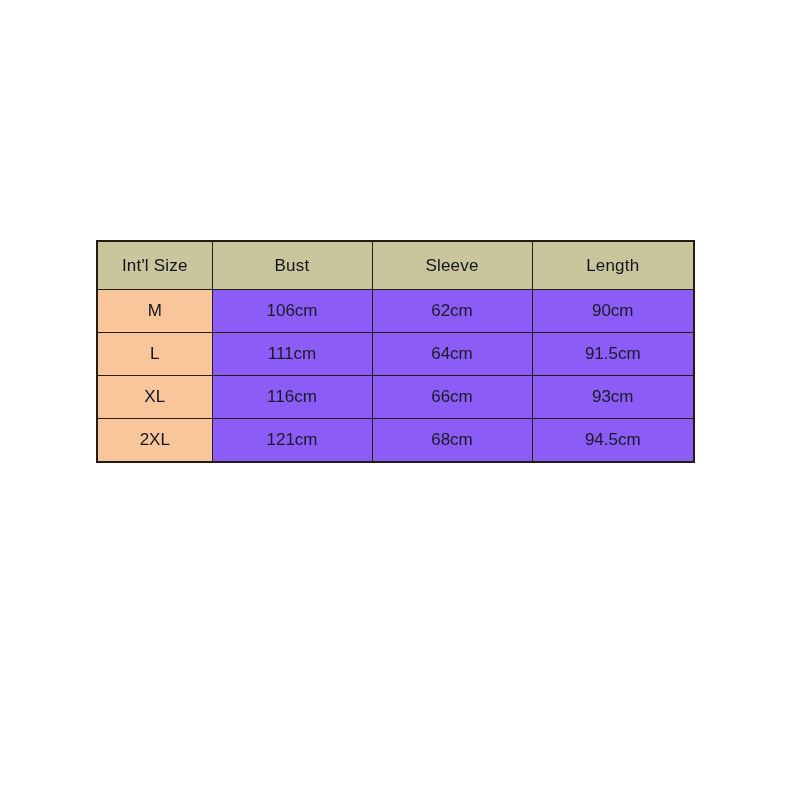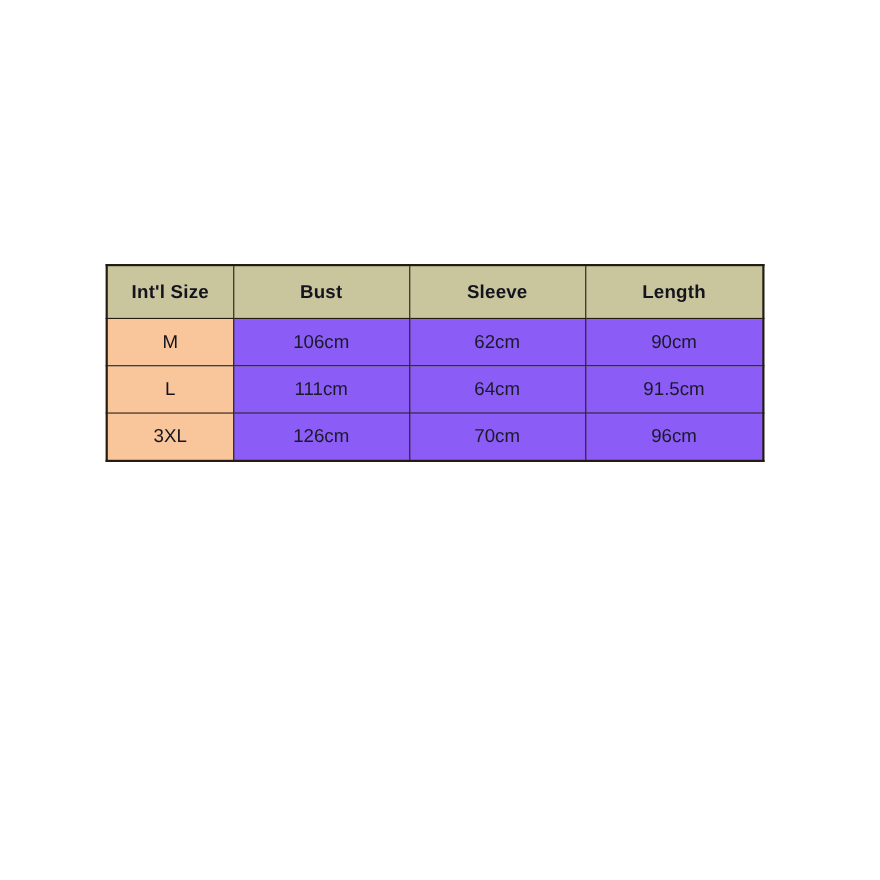--- a/index.html
+++ b/index.html
@@ -46,21 +46,21 @@
     vertical-align: middle;
     padding: 0;
     color: #14141e;
   }
 
   
   #size-chart-table thead th {
     height: 47px;
     background: #c9c59c;
     font-size: 17px;
-    font-weight: bold;
+    font-weight: normal;
     letter-spacing: 0.2px;
   }
 
   
   #size-chart-table tbody tr {
     height: 43px;
   }
 
   #size-chart-table tbody td {
     background: #8b5cf6;
@@ -104,21 +104,27 @@
         <td>62cm</td>
         <td>90cm</td>
       </tr>
       <tr>
         <td class="size-cell">L</td>
         <td>111cm</td>
         <td>64cm</td>
         <td>91.5cm</td>
       </tr>
       <tr>
-        <td class="size-cell">3XL</td>
-        <td>126cm</td>
-        <td>70cm</td>
-        <td>96cm</td>
+        <td class="size-cell">XL</td>
+        <td>116cm</td>
+        <td>66cm</td>
+        <td>93cm</td>
+      </tr>
+      <tr>
+        <td class="size-cell">2XL</td>
+        <td>121cm</td>
+        <td>68cm</td>
+        <td>94.5cm</td>
       </tr>
     </tbody>
   </table>
 
 </div>
 
 </body></html>

